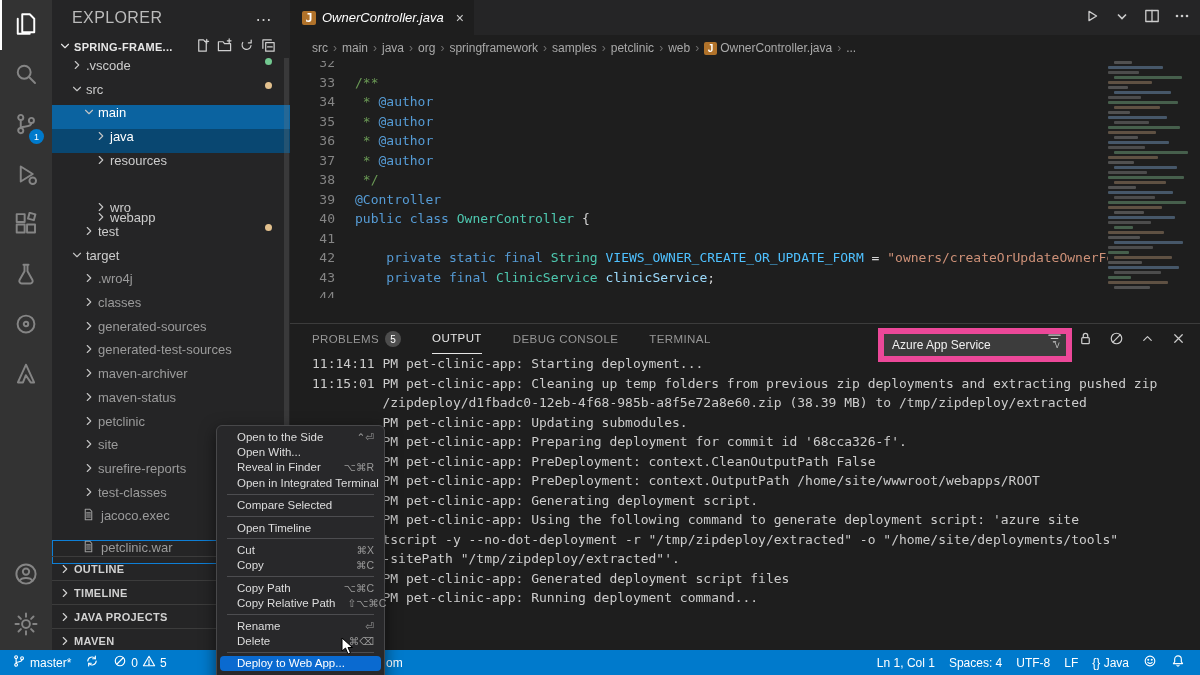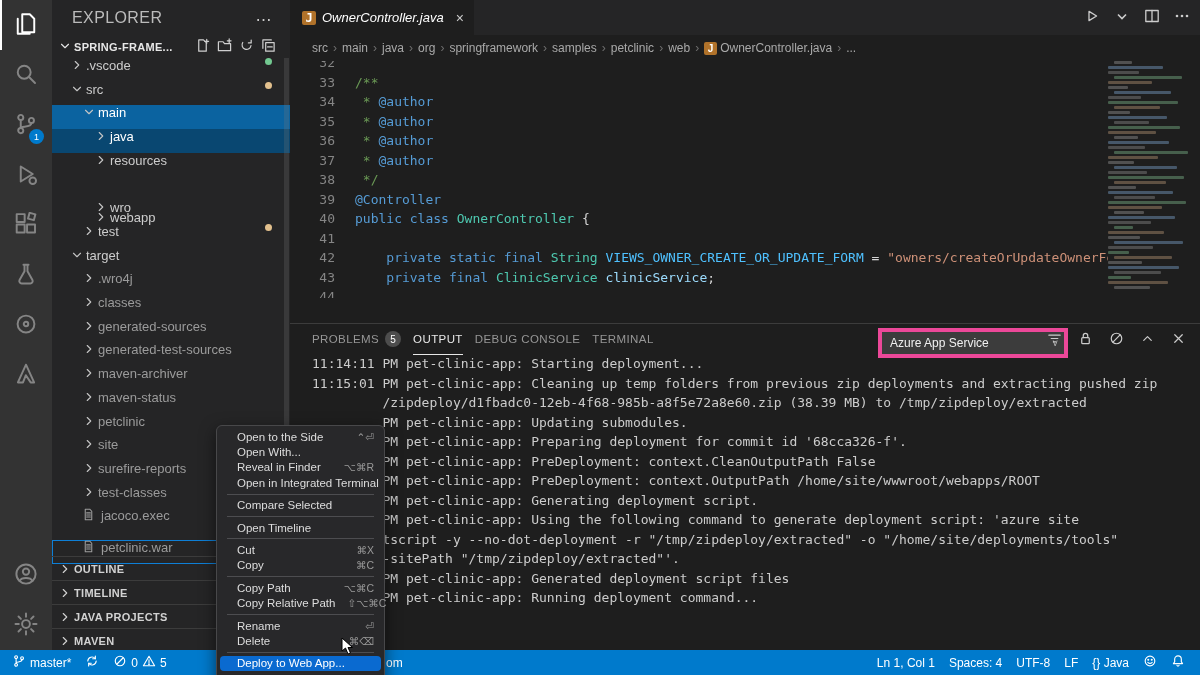--- a/index.html
+++ b/index.html
@@ -58,26 +58,26 @@
   #code-lines{position:absolute;top:-8px;left:0;right:0;}
   .cl{height:19.5px;display:flex;align-items:center;white-space:pre;}
   .ln{width:33px;text-align:right;color:#858585;flex:none;padding-left:12px;}
   .lc{padding-left:20px;}
   .tok-cm{color:#6a9955;} .tok-kw{color:#569cd6;} .tok-ty{color:#4ec9b0;} .tok-var{color:#9cdcfe;}
   .tok-const{color:#4fc1ff;} .tok-str{color:#ce9178;} .tok-pl{color:#d4d4d4;} .tok-ann{color:#569cd6;}
   #minimap{position:absolute;top:61px;right:8px;width:84px;height:262px;overflow:hidden;}
   .mm-line{height:3px;margin-bottom:2px;border-radius:1px;}
   
   #panel{position:absolute;left:0;right:0;top:323px;bottom:0;background:#1e1e1e;border-top:1px solid #3c3c3c;}
-  #panel-tabs{position:absolute;top:0;left:22px;height:30px;display:flex;gap:12px;align-items:center;font-size:11.5px;letter-spacing:.4px;}
+  #panel-tabs{position:absolute;top:0;left:22px;height:30px;display:flex;gap:31px;align-items:flex-end;font-size:11.5px;letter-spacing:.4px;}
   .ptab{color:#969696;height:30px;display:flex;align-items:center;gap:6px;}
   .ptab.active{color:#e7e7e7;border-bottom:1px solid #e7e7e7;}
   .pbadge{background:#4d4d4d;color:#ffffff;font-size:10px;min-width:16px;height:16px;border-radius:9px;
           display:flex;align-items:center;justify-content:center;}
-  #panel-dropdown{position:absolute;top:4px;left:588px;width:168px;height:22px;background:#3c3c3c;border:4px solid #ec4899;
+  #panel-dropdown{position:absolute;top:4px;left:588px;width:168px;height:22px;background:#3c3c3c;border:6px solid #ec4899;
                   display:flex;align-items:center;justify-content:space-between;padding:0 6px 0 8px;color:#f0f0f0;font-size:12px;}
   #panel-actions{position:absolute;right:14px;top:7px;display:flex;gap:16px;color:#cccccc;}
   #panel-actions svg{width:15px;height:15px;}
   #output{position:absolute;top:32px;left:22px;right:10px;bottom:2px;overflow:hidden;
           font-family:"DejaVu Sans Mono",monospace;font-size:13px;color:#cccccc;}
   .oline{height:19.5px;white-space:pre;}
   
   #statusbar{position:absolute;left:0;right:0;bottom:0;height:25px;background:#007acc;color:#ffffff;
              display:flex;align-items:center;font-size:12px;z-index:6;}
   .sb-group{display:flex;align-items:center;gap:4px;padding:0 7px;height:100%;}

